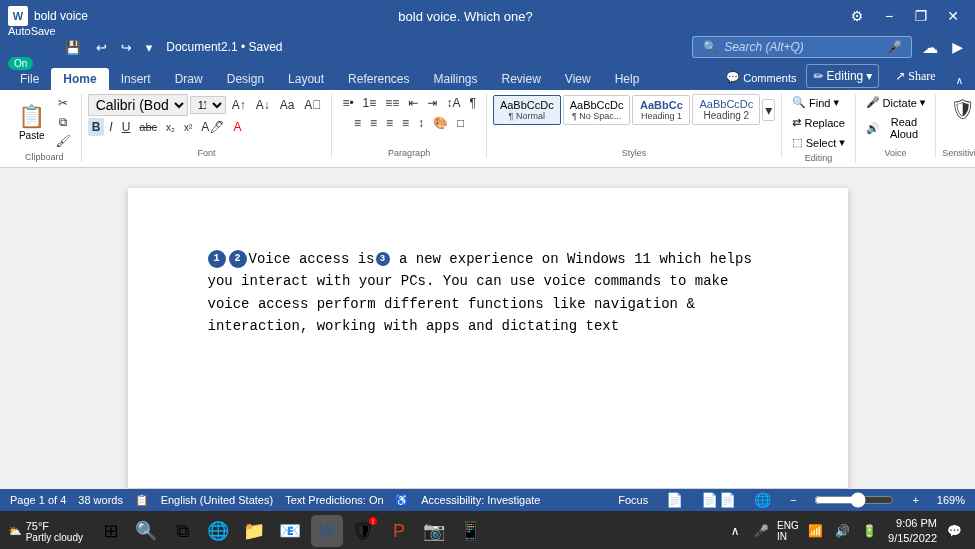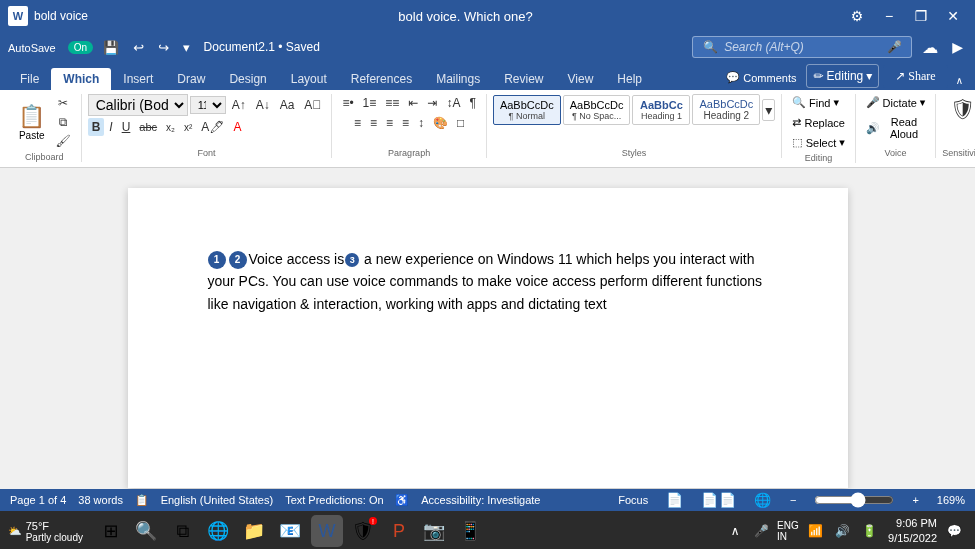--- a/index.html
+++ b/index.html
@@ -24,21 +24,21 @@
 
     
     #toolbar-bar {
       background: #2b579a;
       height: 30px;
       display: flex;
       align-items: center;
       padding: 0 8px;
       gap: 6px;
     }
-    .autosave-area { display: flex; align-items: flex-end; gap: 12px; color: white; font-size: 11px; }
+    .autosave-area { display: flex; align-items: flex-start; gap: 20px; color: white; font-size: 11px; flex-direction: column; }
     .toggle-on { background: #00b294; border-radius: 10px; padding: 1px 6px; font-size: 10px; color: white; }
     .toolbar-btn { background: none; border: none; color: white; cursor: pointer; font-size: 13px; padding: 2px 4px; border-radius: 3px; }
     .doc-name { color: white; font-size: 12px; margin-left: 4px; }
     .search-box {
       background: #3d6db5;
       border: 1px solid rgba(255,255,255,0.4);
       border-radius: 3px;
       padding: 3px 10px;
       color: white;
       font-size: 12px;
@@ -161,21 +161,21 @@
     }
     #doc-page {
       background: white;
       width: 720px;
       min-height: 300px;
       box-shadow: 0 2px 8px rgba(0,0,0,0.2);
       padding: 60px 80px;
       position: relative;
     }
     .doc-text {
-      font-family: Liberation Sans, sans-serif;
+      font-family: Liberation Mono, monospace;
       font-size: 14px;
       line-height: 1.6;
       color: #000;
     }
 
     
     .num-badge {
       display: inline-flex;
       align-items: center;
       justify-content: center;
@@ -273,21 +273,21 @@
     <span>🔍</span>
     <input type="text" placeholder="Search (Alt+Q)" style="">
     <span style="margin-left:auto;">🎤</span>
   </div>
   <button class="toolbar-btn" style="font-size:16px;">☁</button>
   <button class="toolbar-btn" style="font-size:14px;">▶</button>
 </div>
 
 <div id="ribbon-tabs">
   <button class="ribbon-tab">File</button>
-  <button class="ribbon-tab active">Which</button>
+  <button class="ribbon-tab active">Home</button>
   <button class="ribbon-tab">Insert</button>
   <button class="ribbon-tab">Draw</button>
   <button class="ribbon-tab">Design</button>
   <button class="ribbon-tab">Layout</button>
   <button class="ribbon-tab">References</button>
   <button class="ribbon-tab">Mailings</button>
   <button class="ribbon-tab">Review</button>
   <button class="ribbon-tab">View</button>
   <button class="ribbon-tab">Help</button>
   <div style="margin-left:auto; display:flex; align-items:flex-end; padding-bottom:2px; gap:4px;">

